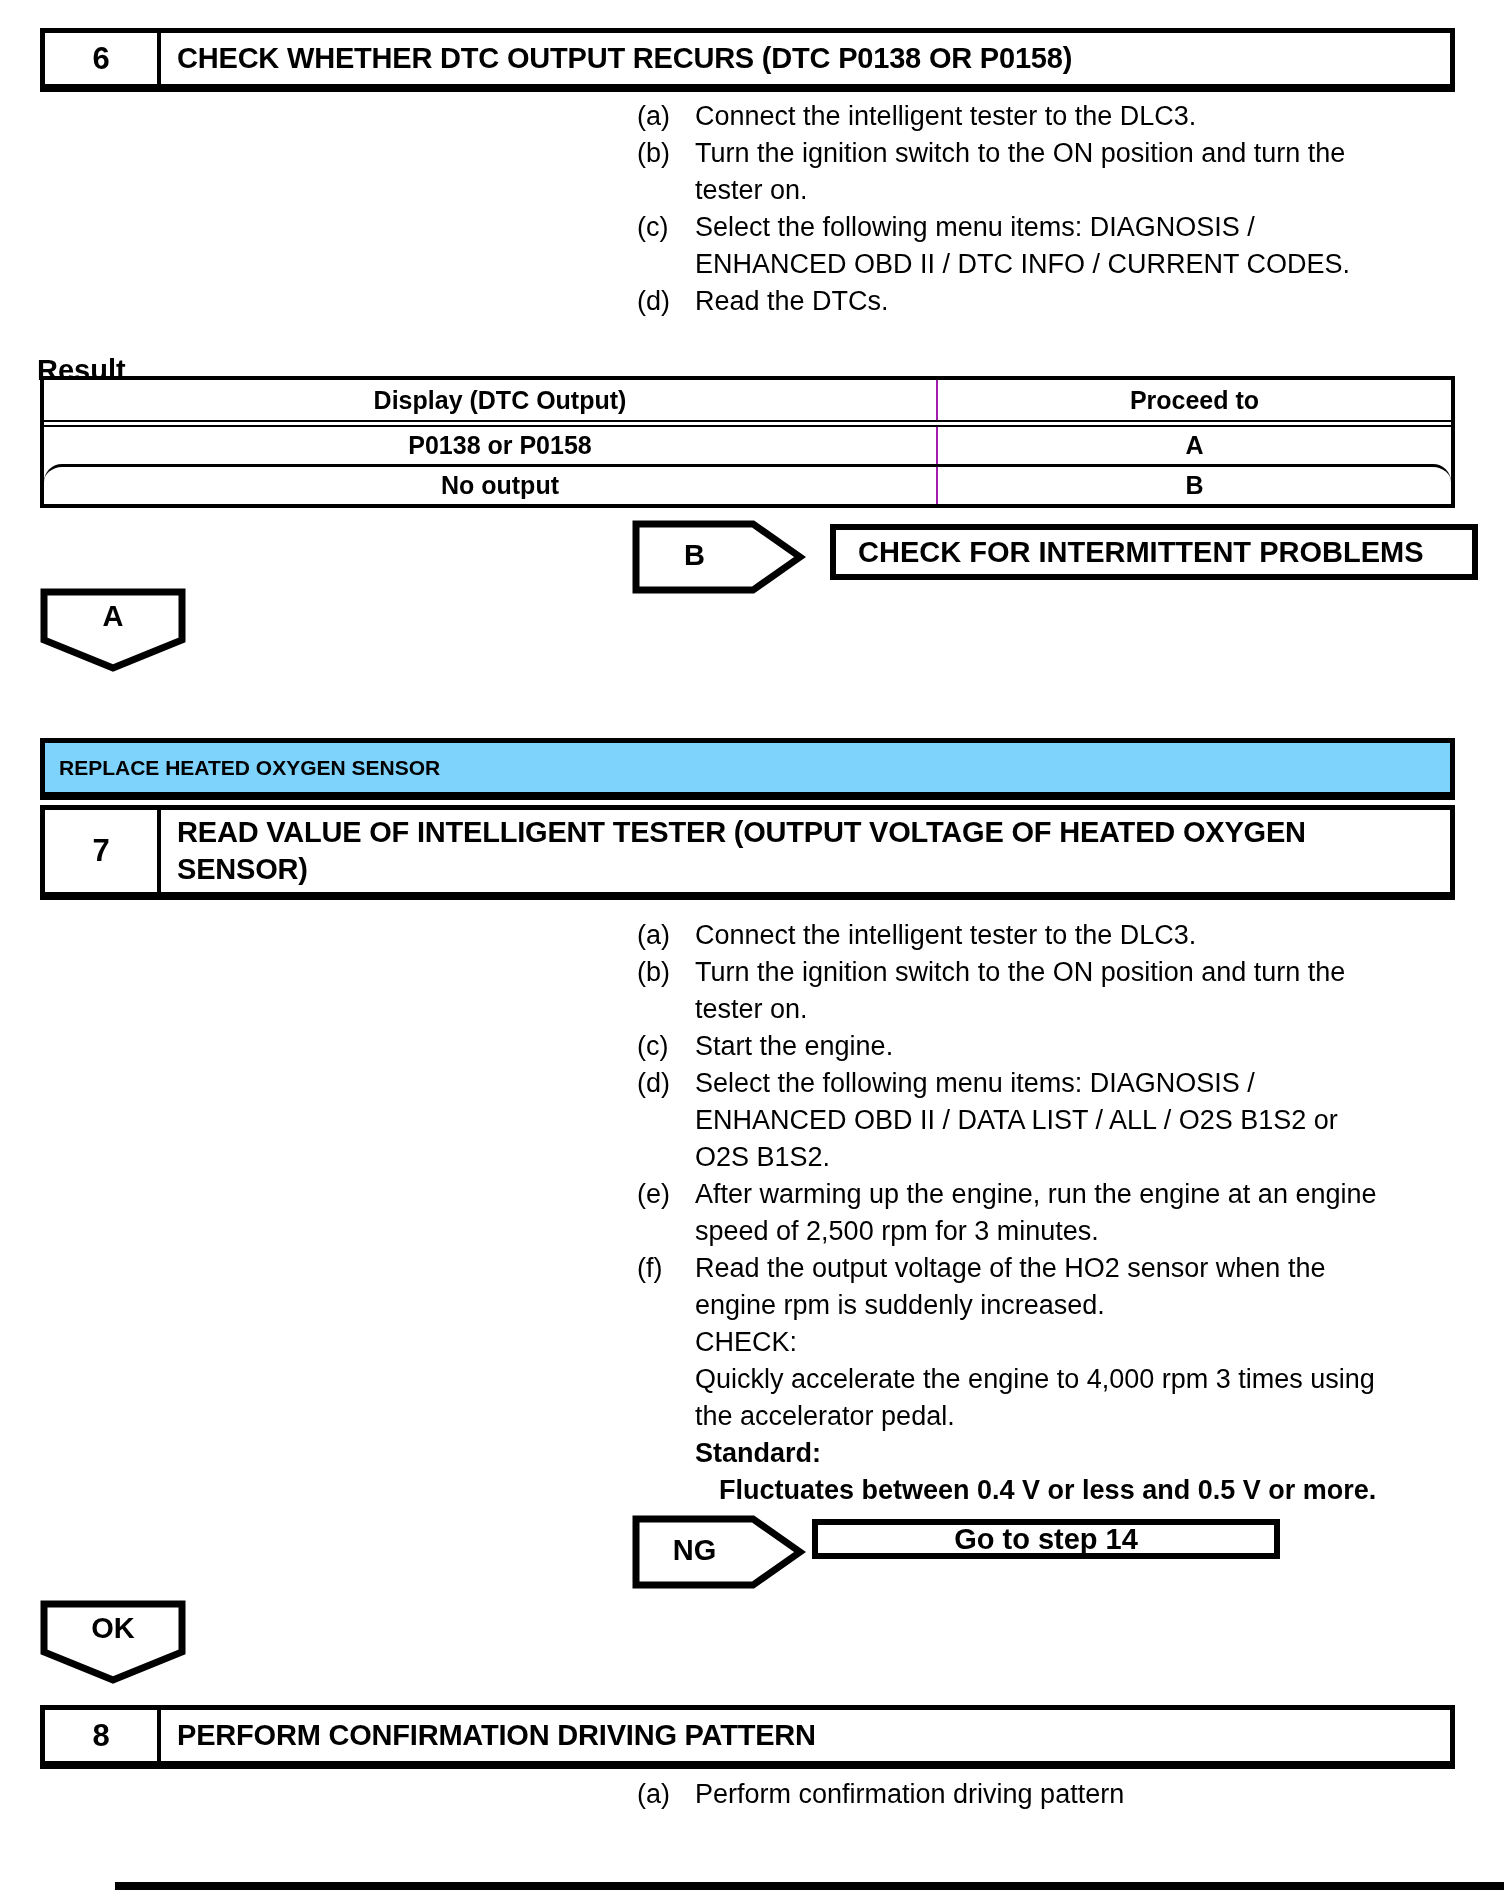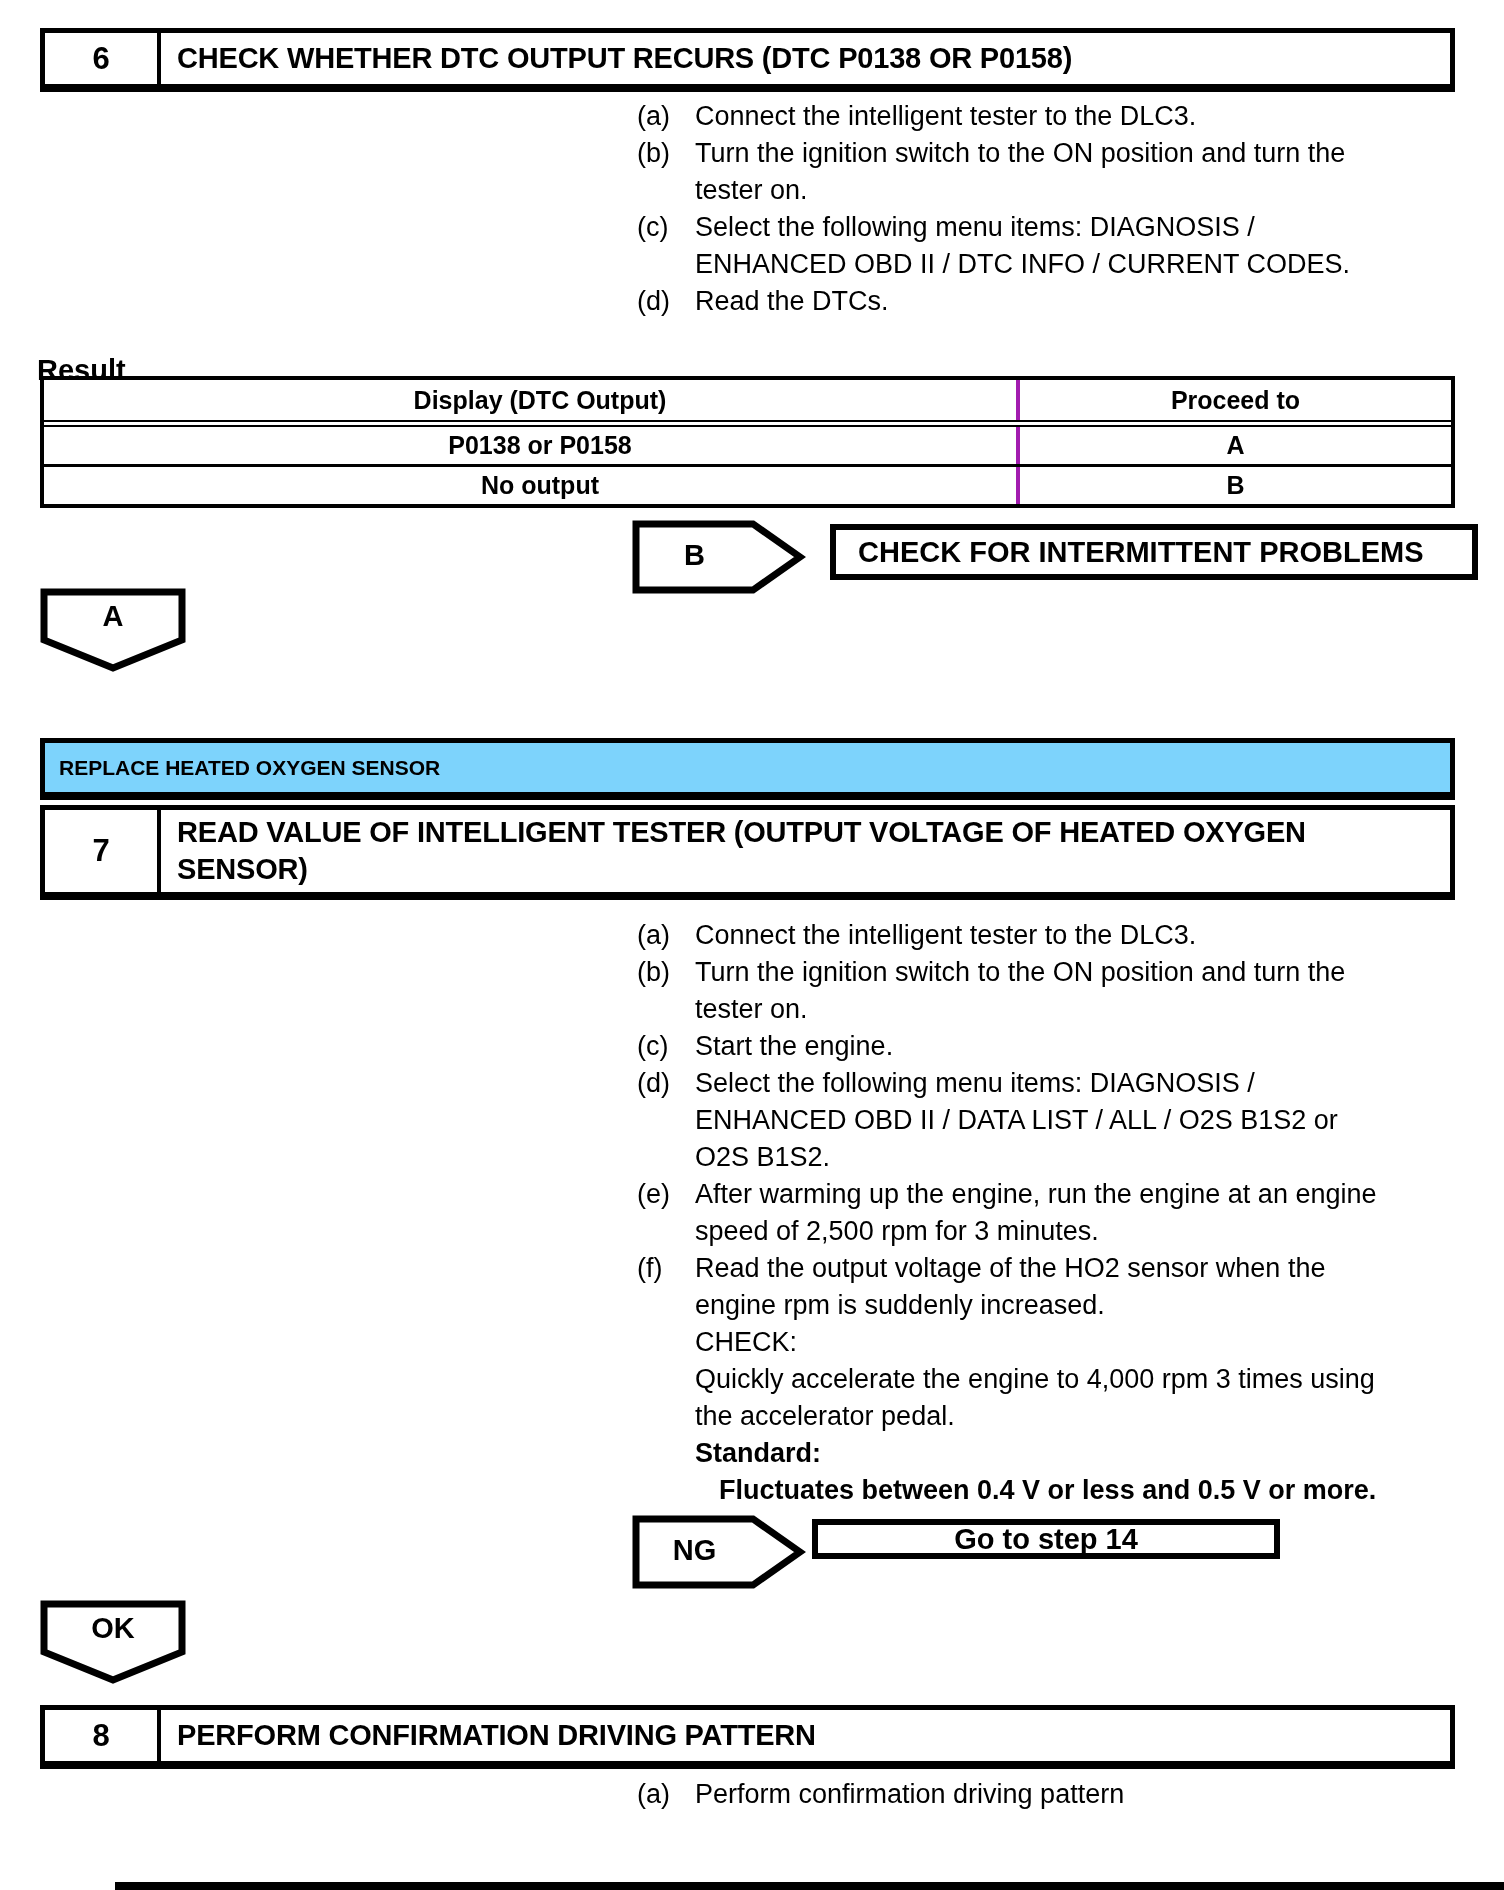--- a/index.html
+++ b/index.html
@@ -43,27 +43,27 @@
   .ins-text{flex:1;}
   .ins-row .bold{font-weight:bold;}
   .ins-text.indent{padding-left:24px;}
 
   
   .result-heading{font-weight:bold;font-size:29px;}
 
   
   .rtable{border:4px solid #000;box-sizing:border-box;background:#fff;}
   .rrow{display:flex;}
-  .rrow + .rrow{border-top:3px solid #000;}
+  .rrow + .rrow{border-top:3px solid #000;border-radius:18px;}
   .rrow.header{border-bottom:7px double #000;border-top:none;}
   .rcell{
     display:flex;align-items:center;justify-content:center;
     font-weight:bold;font-size:25px;box-sizing:border-box;
   }
-  .rcell.c1{width:976px;flex:none;border-right:4px solid #a21caf;padding-left:20px;}
+  .rcell.c1{width:894px;flex:none;border-right:2px solid #a21caf;padding-left:20px;}
   .rcell.c2{flex:1;}
   .rrow.header .rcell{height:40px;}
   .rrow.body .rcell{height:37px;}
 
   
   .action-box{
     border:6px solid #000;
     box-sizing:border-box;background:#fff;
     font-weight:bold;font-size:29px;
     display:flex;align-items:center;

